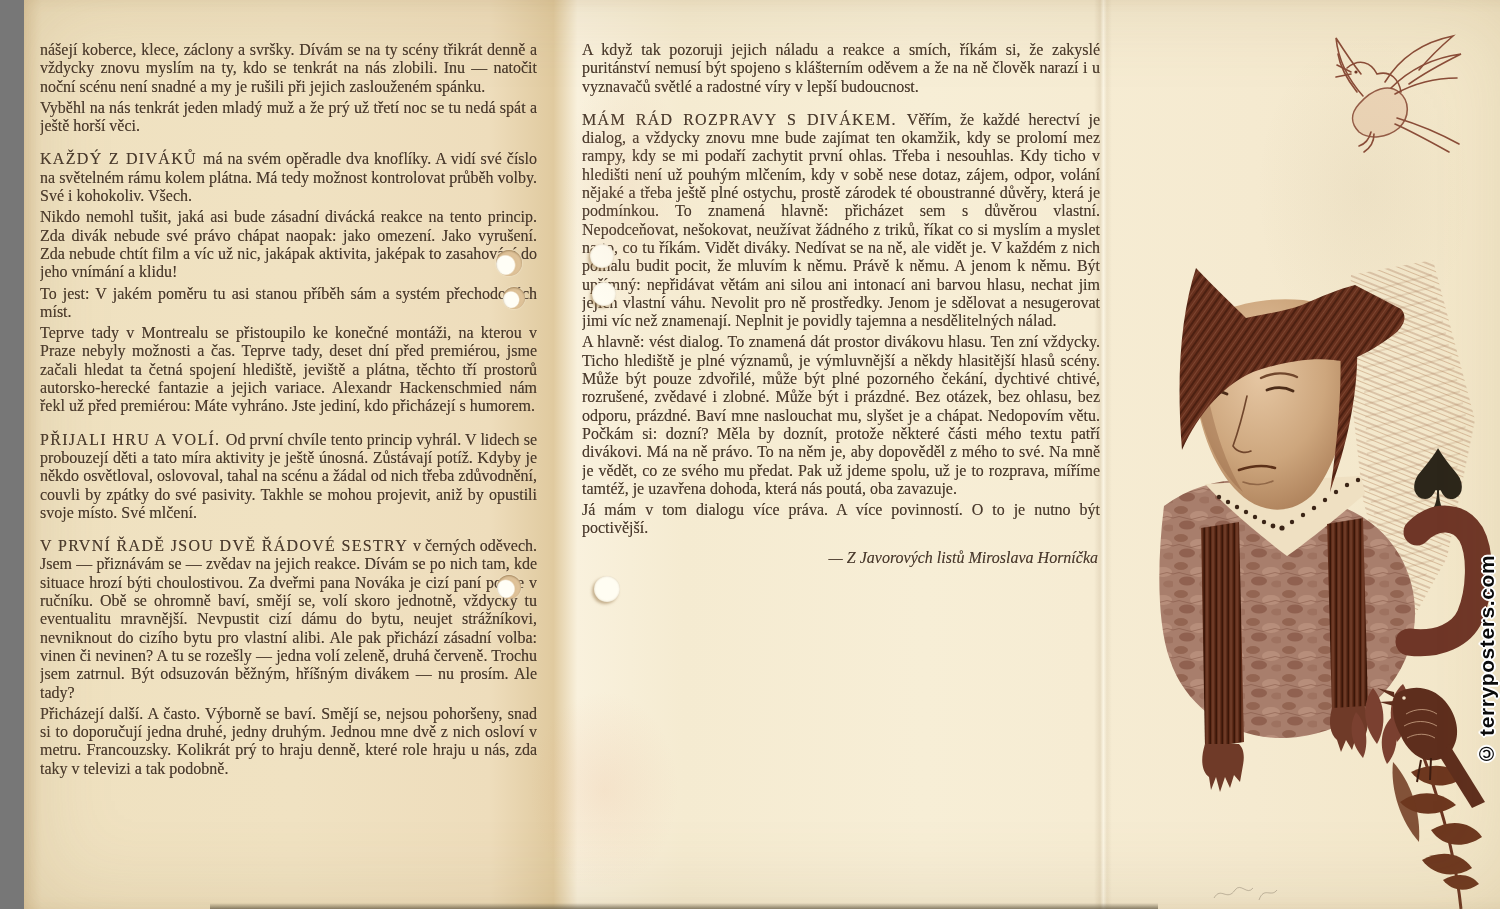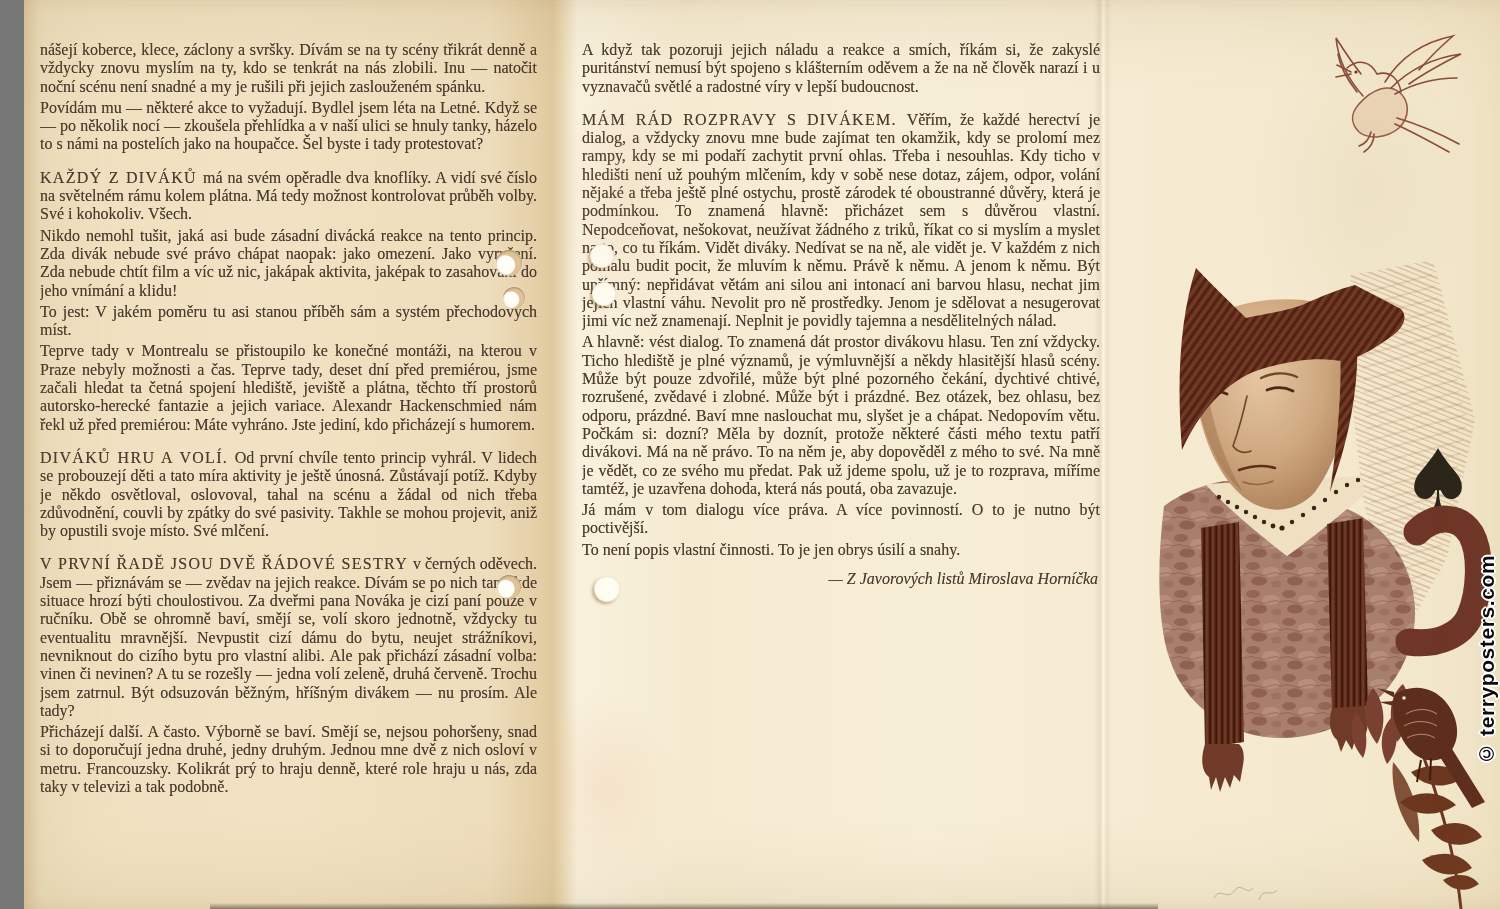--- a/index.html
+++ b/index.html
@@ -46,35 +46,34 @@
   }
   .art{position:absolute;left:1077px;top:0;width:423px;height:909px;}
 </style>
 </head>
 <body>
 
 <div class="page">
 
   <div class="col col-left" id="left-col">
       <p class="para">nášejí koberce, klece, záclony a svršky. Dívám se na ty scény třikrát denně a vždycky znovu myslím na ty, kdo se tenkrát na nás zlobili. Inu — natočit noční scénu není snadné a my je rušili při jejich zaslouženém spánku.</p>
-      <p class="para">Povídám mu — některé akce to vyžadují. Bydlel jsem léta na Letné. Když se — po několik nocí — zkoušela přehlídka a v naší ulici se hnuly tanky, házelo to s námi na postelích jako na houpačce. Šel byste i tady protestovat?</p>
+      <p class="para">Vyběhl na nás tenkrát jeden mladý muž a že prý už třetí noc se tu nedá spát a ještě horší věci.</p>
       <p class="para gap"><span class="lead">KAŽDÝ Z DIVÁKŮ </span>má na svém opěradle dva knoflíky. A vidí své číslo na světelném rámu kolem plátna. Má tedy možnost kontrolovat průběh volby. Své i kohokoliv. Všech.</p>
       <p class="para">Nikdo nemohl tušit, jaká asi bude zásadní divácká reakce na tento princip. Zda divák nebude své právo chápat naopak: jako omezení. Jako vyrušení. Zda nebude chtít film a víc už nic, jakápak aktivita, jaképak to zasahování do jeho vnímání a klidu!</p>
       <p class="para">To jest: V jakém poměru tu asi stanou příběh sám a systém přechodových míst.</p>
       <p class="para">Teprve tady v Montrealu se přistoupilo ke konečné montáži, na kterou v Praze nebyly možnosti a čas. Teprve tady, deset dní před premiérou, jsme začali hledat ta četná spojení hlediště, jeviště a plátna, těchto tří prostorů autorsko-herecké fantazie a jejich variace. Alexandr Hackenschmied nám řekl už před premiérou: Máte vyhráno. Jste jediní, kdo přicházejí s humorem.</p>
-      <p class="para gap"><span class="lead">DIVÁKŮ HRU A VOLÍ. </span>Od první chvíle tento princip vyhrál. V lidech se probouzejí děti a tato míra aktivity je ještě únosná. Zůstávají potíž. Kdyby je někdo osvětloval, oslovoval, tahal na scénu a žádal od nich třeba zdůvodnění, couvli by zpátky do své pasivity. Takhle se mohou projevit, aniž by opustili svoje místo. Své mlčení.</p>
+      <p class="para gap"><span class="lead">PŘIJALI HRU A VOLÍ. </span>Od první chvíle tento princip vyhrál. V lidech se probouzejí děti a tato míra aktivity je ještě únosná. Zůstávají potíž. Kdyby je někdo osvětloval, oslovoval, tahal na scénu a žádal od nich třeba zdůvodnění, couvli by zpátky do své pasivity. Takhle se mohou projevit, aniž by opustili svoje místo. Své mlčení.</p>
       <p class="para gap"><span class="lead">V PRVNÍ ŘADĚ JSOU DVĚ ŘÁDOVÉ SESTRY </span>v černých oděvech. Jsem — přiznávám se — zvědav na jejich reakce. Dívám se po nich tam, kde situace hrozí býti choulostivou. Za dveřmi pana Nováka je cizí paní pouze v ručníku. Obě se ohromně baví, smějí se, volí skoro jednotně, vždycky tu eventualitu mravnější. Nevpustit cizí dámu do bytu, neujet strážníkovi, nevniknout do cizího bytu pro vlastní alibi. Ale pak přichází zásadní volba: vinen či nevinen? A tu se rozešly — jedna volí zeleně, druhá červeně. Trochu jsem zatrnul. Být odsuzován běžným, hříšným divákem — nu prosím. Ale tady?</p>
       <p class="para">Přicházejí další. A často. Výborně se baví. Smějí se, nejsou pohoršeny, snad si to doporučují jedna druhé, jedny druhým. Jednou mne dvě z nich osloví v metru. Francouzsky. Kolikrát prý to hraju denně, které role hraju u nás, zda taky v televizi a tak podobně.</p>
     </div>
   <div class="col col-right" id="right-col">
   <p class="para">A když tak pozoruji jejich náladu a reakce a smích, říkám si, že zakyslé puritánství nemusí být spojeno s klášterním oděvem a že na ně člověk narazí i u vyznavačů světlé a radostné víry v lepší budoucnost.</p>
       <p class="para gap"><span class="lead">MÁM RÁD ROZPRAVY S DIVÁKEM. </span>Věřím, že každé herectví je dialog, a vždycky znovu mne bude zajímat ten okamžik, kdy se prolomí mez rampy, kdy se mi podaří zachytit první ohlas. Třeba i nesouhlas. Kdy ticho v hledišti není už pouhým mlčením, kdy v sobě nese dotaz, zájem, odpor, volání nějaké a třeba ještě plné ostychu, prostě zárodek té oboustranné důvěry, která je podmínkou. To znamená hlavně: přicházet sem s důvěrou vlastní. Nepodceňovat, nešokovat, neužívat žádného z triků, říkat co si myslím a myslet na to, co tu říkám. Vidět diváky. Nedívat se na ně, ale vidět je. V každém z nich pomalu budit pocit, že mluvím k němu. Právě k němu. A jenom k němu. Být upřímný: nepřidávat větám ani silou ani intonací ani barvou hlasu, nechat jim jejich vlastní váhu. Nevolit pro ně prostředky. Jenom je sdělovat a nesugerovat jimi víc než znamenají. Neplnit je povidly tajemna a nesdělitelných nálad.</p>
       <p class="para">A hlavně: vést dialog. To znamená dát prostor divákovu hlasu. Ten zní vždycky. Ticho hlediště je plné významů, je výmluvnější a někdy hlasitější hlasů scény. Může být pouze zdvořilé, může být plné pozorného čekání, dychtivé chtivé, rozrušené, zvědavé i zlobné. Může být i prázdné. Bez otázek, bez ohlasu, bez odporu, prázdné. Baví mne naslouchat mu, slyšet je a chápat. Nedopovím větu. Počkám si: dozní? Měla by doznít, protože některé části mého textu patří divákovi. Má na ně právo. To na něm je, aby dopověděl z mého to své. Na mně je vědět, co ze svého mu předat. Pak už jdeme spolu, už je to rozprava, míříme tamtéž, je uzavřena dohoda, která nás poutá, oba zavazuje.</p>
       <p class="para">Já mám v tom dialogu více práva. A více povinností. O to je nutno být poctivější.</p>
-      <p class="para">To není popis vlastní činnosti. To je jen obrys úsilí a snahy.</p>
       <div class="attrib">— Z Javorových listů Miroslava Horníčka</div>
     </div>
 
   <svg class="art" viewBox="0 0 423 909">
     <defs>
       <radialGradient id="faceG" cx="42%" cy="36%" r="75%">
         <stop offset="0%" stop-color="#e6c7a3"></stop>
         <stop offset="55%" stop-color="#cda67d"></stop>
         <stop offset="100%" stop-color="#a67852"></stop>
       </radialGradient>

